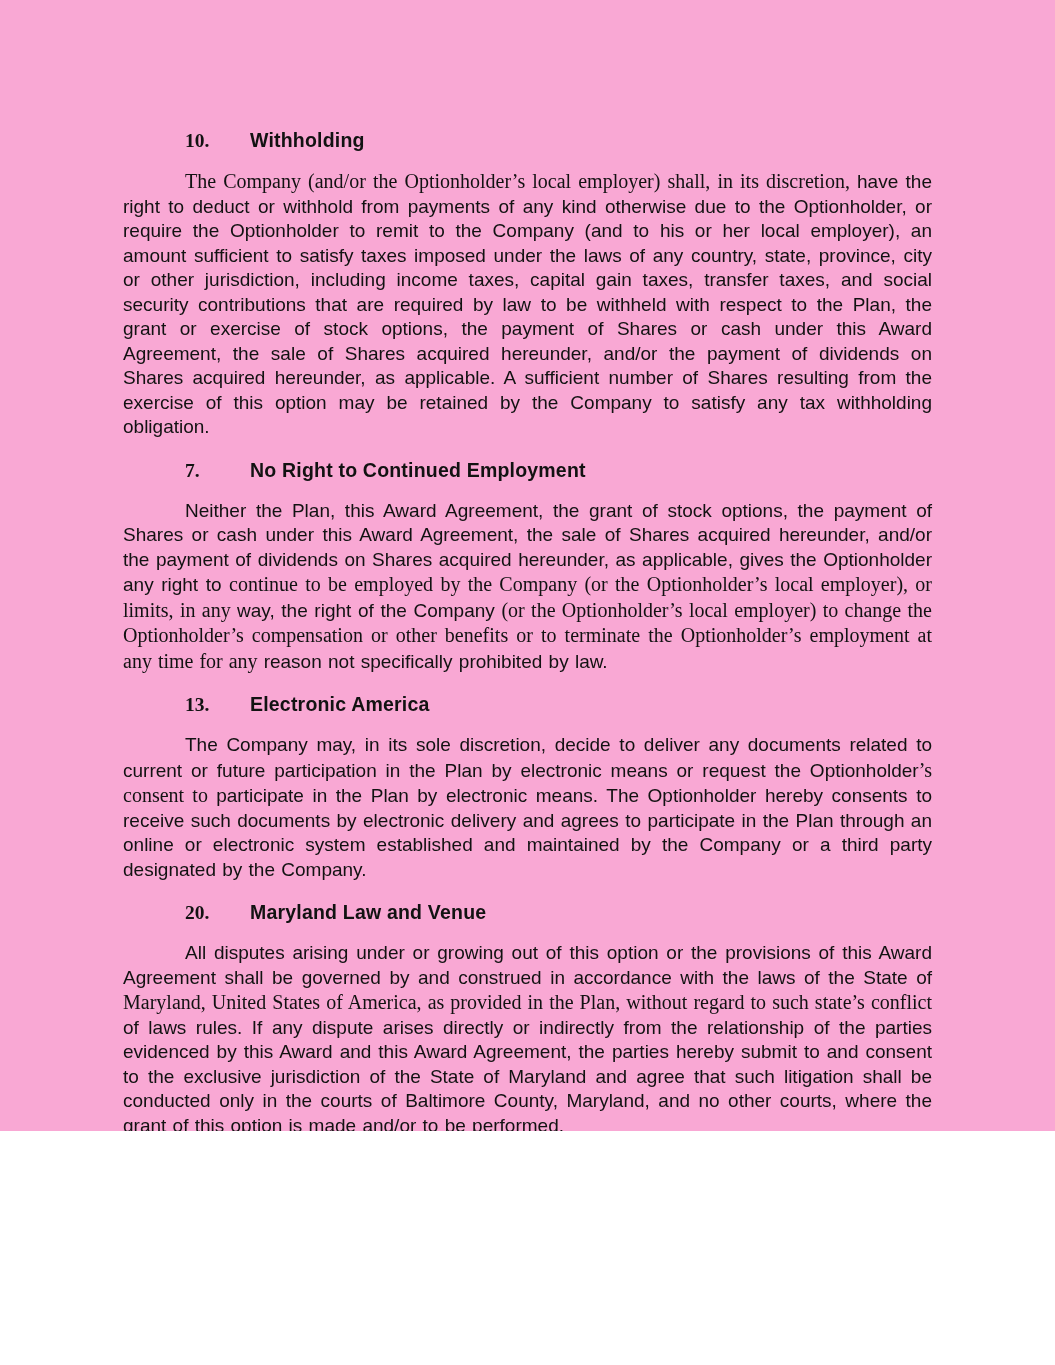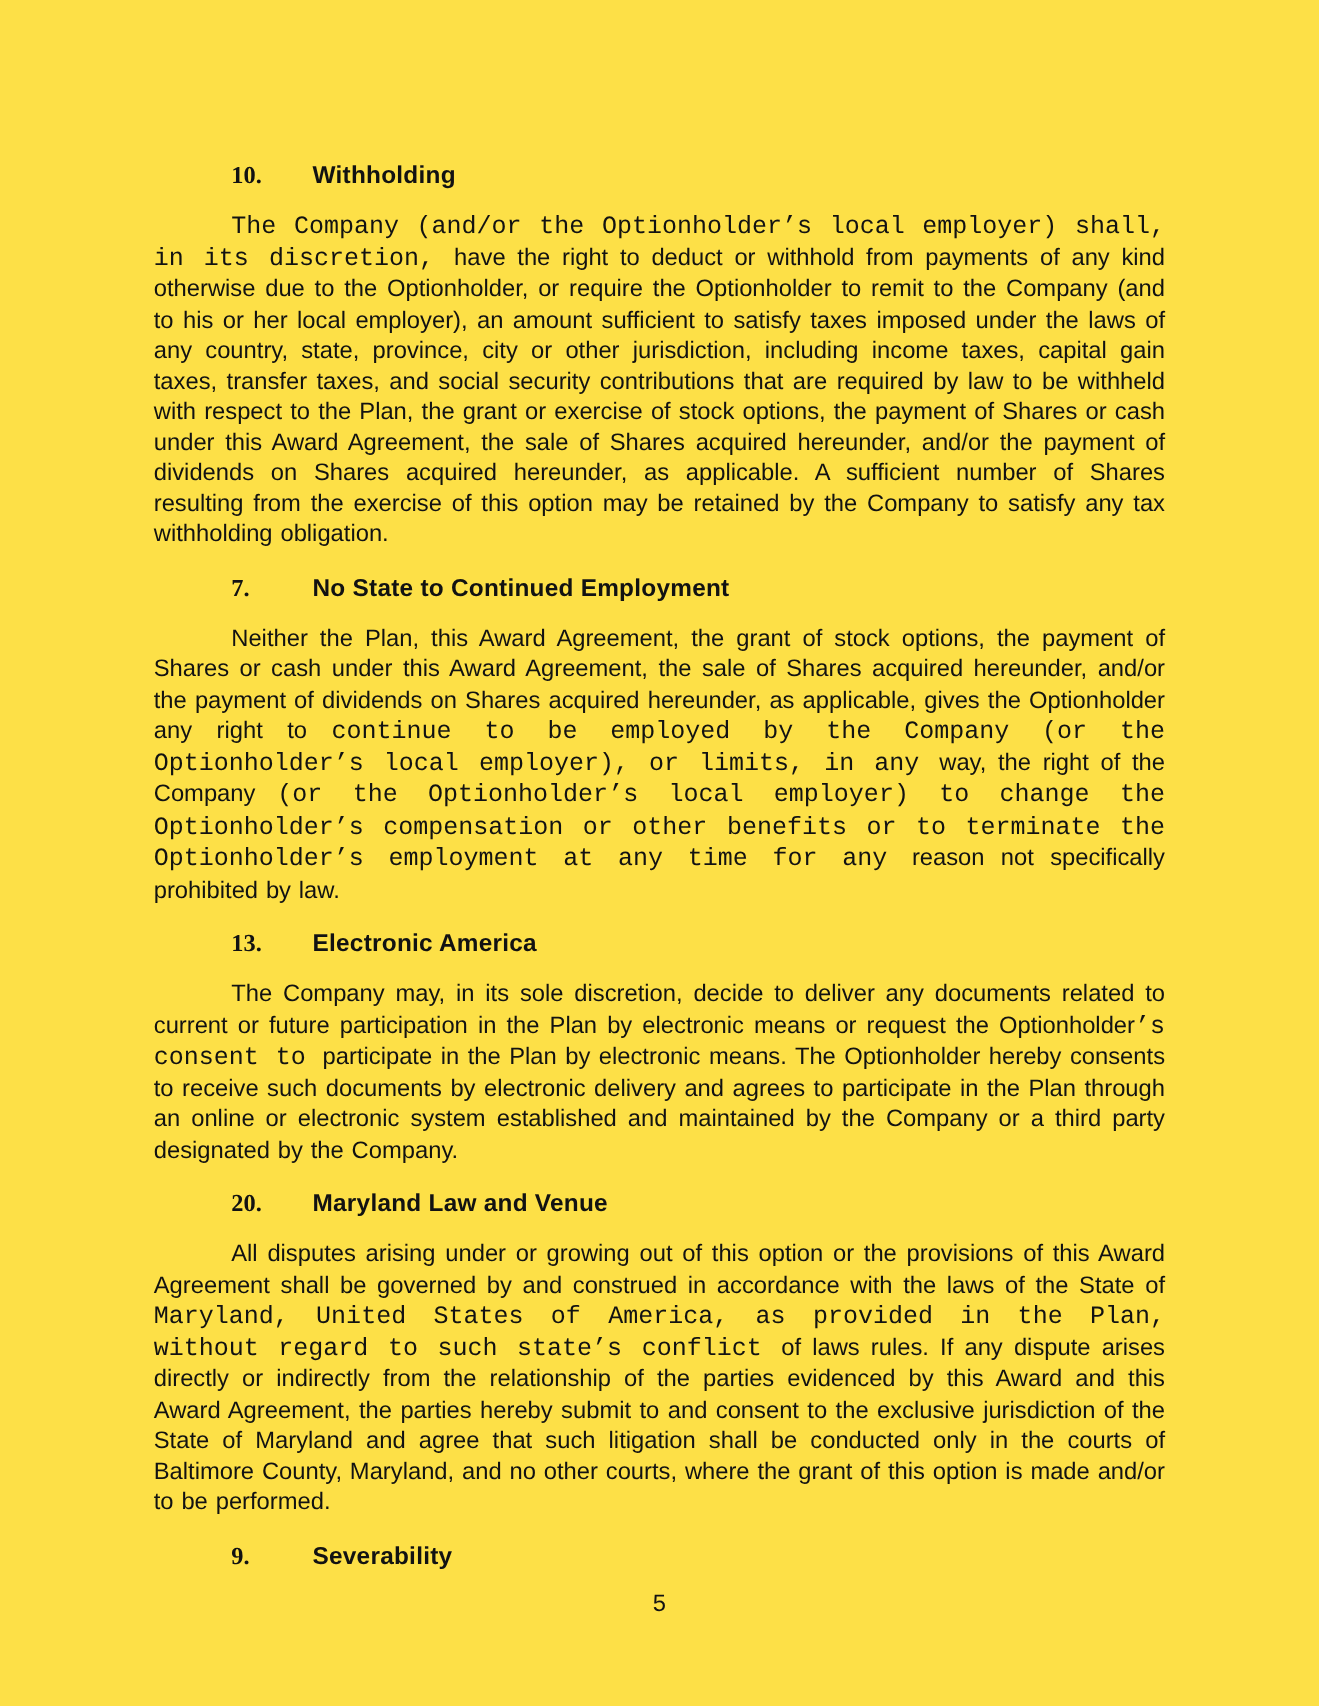--- a/index.html
+++ b/index.html
@@ -3,22 +3,22 @@
 <meta charset="utf-8">
 <style>
   html, body {
     margin: 0;
     padding: 0;
     background: #ffffff;
   }
   .page {
     position: relative;
     width: 1055px;
-    height: 1365px;
-    background: #fde047;
+    height: 1131px;
+    background: #f9a8d4;
     color: #121212;
     box-sizing: border-box;
     padding: 110px 123px 0 123px;
     font-family: "Liberation Sans", sans-serif;
     font-size: 19px;
     line-height: 24.5px;
     overflow: hidden;
   }
   .section-heading {
     margin: 18px 0 0 0;
@@ -40,41 +40,41 @@
   p.paragraph {
     margin: 16px 0 0 0;
     text-align: justify;
     text-indent: 62px;
     word-spacing: 1px;
   }
   .seg-sans {
     font-family: Liberation Sans, sans-serif;
   }
   .seg-serif {
-    font-family: Liberation Mono, monospace;
+    font-family: Liberation Serif, serif;
     font-size: 20px;
   }
   .page-number {
     margin-top: 14px;
     text-align: center;
     font-family: "Liberation Sans", sans-serif;
   }
 </style>
 </head>
 <body>
 
 <main class="page">
 
   <section>
     <h2 class="section-heading"><span class="section-number">10.</span><span class="section-title">Withholding</span></h2>
     <p class="paragraph"><span class="seg-serif">The Company (and/or the Optionholder’s local employer) shall, in its discretion, </span><span class="seg-sans">have the right to deduct or withhold from payments of any kind otherwise due to the Optionholder, or require the Optionholder to remit to the Company (and to his or her local employer), an amount sufficient to satisfy taxes imposed under the laws of any country, state, province, city or other jurisdiction, including income taxes, capital gain taxes, transfer taxes, and social security contributions that are required by law to be withheld with respect to the Plan, the grant or exercise of stock options, the payment of Shares or cash under this Award Agreement, the sale of Shares acquired hereunder, and/or the payment of dividends on Shares acquired hereunder, as applicable. A sufficient number of Shares resulting from the exercise of this option may be retained by the Company to satisfy any tax withholding obligation.</span></p>
   </section>
 
   <section>
-    <h2 class="section-heading"><span class="section-number">7.</span><span class="section-title">No State to Continued Employment</span></h2>
+    <h2 class="section-heading"><span class="section-number">7.</span><span class="section-title">No Right to Continued Employment</span></h2>
     <p class="paragraph"><span class="seg-sans">Neither the Plan, this Award Agreement, the grant of stock options, the payment of Shares or cash under this Award Agreement, the sale of Shares acquired hereunder, and/or the payment of dividends on Shares acquired hereunder, as applicable, gives the Optionholder any right to </span><span class="seg-serif">continue to be employed by the Company (or the Optionholder’s local employer), or limits, in any </span><span class="seg-sans">way, the right of the Company </span><span class="seg-serif">(or the Optionholder’s local employer) to change the Optionholder’s compensation or other benefits or to terminate the Optionholder’s employment at any time for any </span><span class="seg-sans">reason not specifically prohibited by law.</span></p>
   </section>
 
   <section>
     <h2 class="section-heading"><span class="section-number">13.</span><span class="section-title">Electronic America</span></h2>
     <p class="paragraph"><span class="seg-sans">The Company may, in its sole discretion, decide to deliver any documents related to current or future participation in the Plan by electronic means or request the Optionholder</span><span class="seg-serif">’s consent to </span><span class="seg-sans">participate in the Plan by electronic means. The Optionholder hereby consents to receive such documents by electronic delivery and agrees to participate in the Plan through an online or electronic system established and maintained by the Company or a third party designated by the Company.</span></p>
   </section>
 
   <section>
     <h2 class="section-heading"><span class="section-number">20.</span><span class="section-title">Maryland Law and Venue</span></h2>

